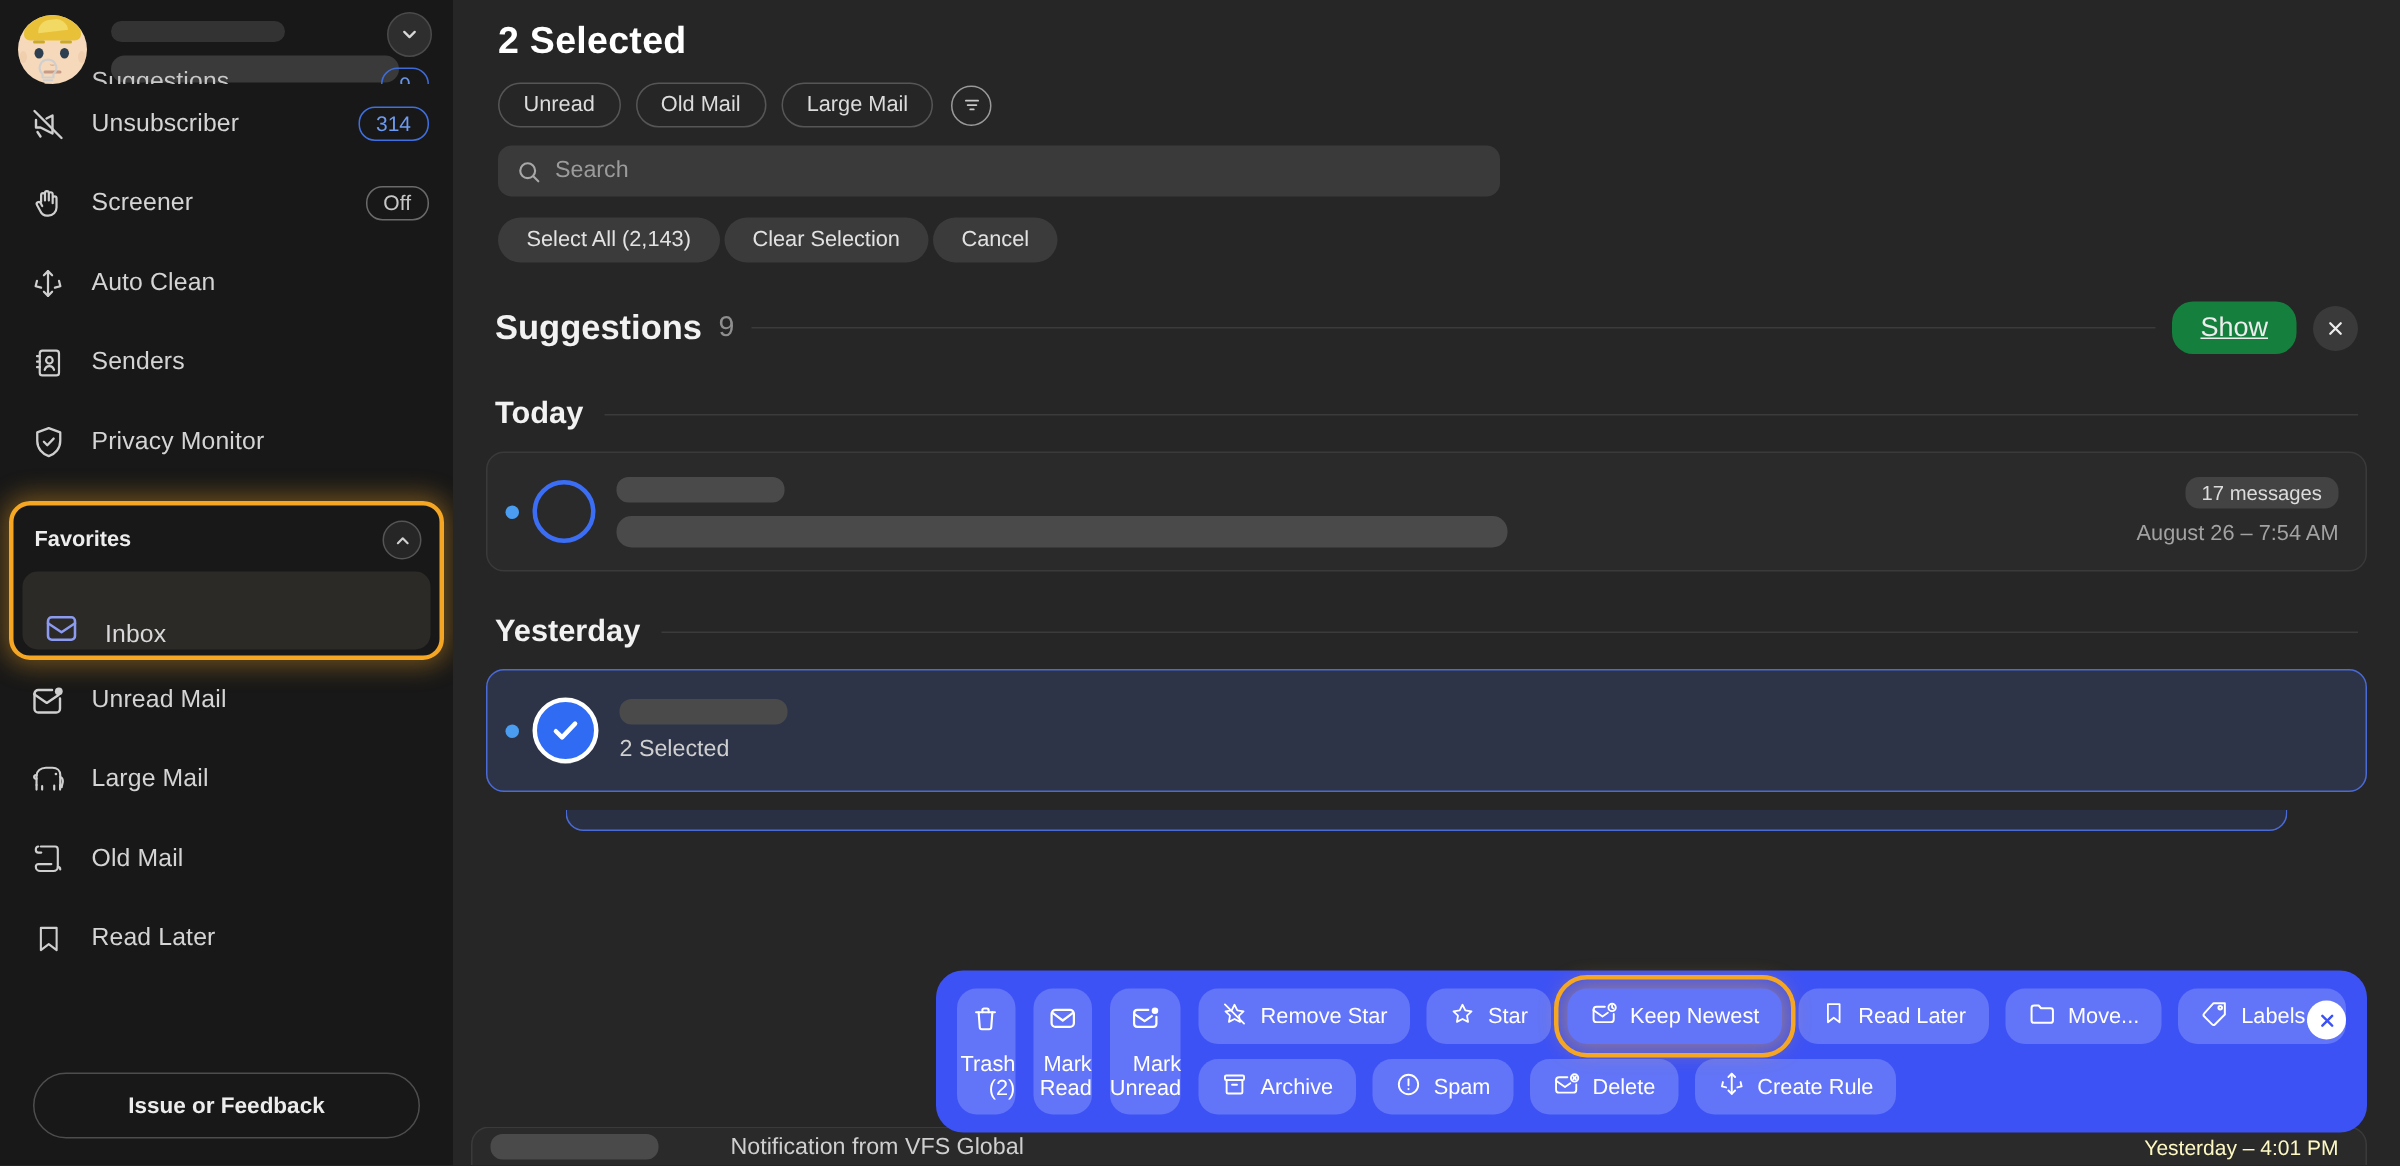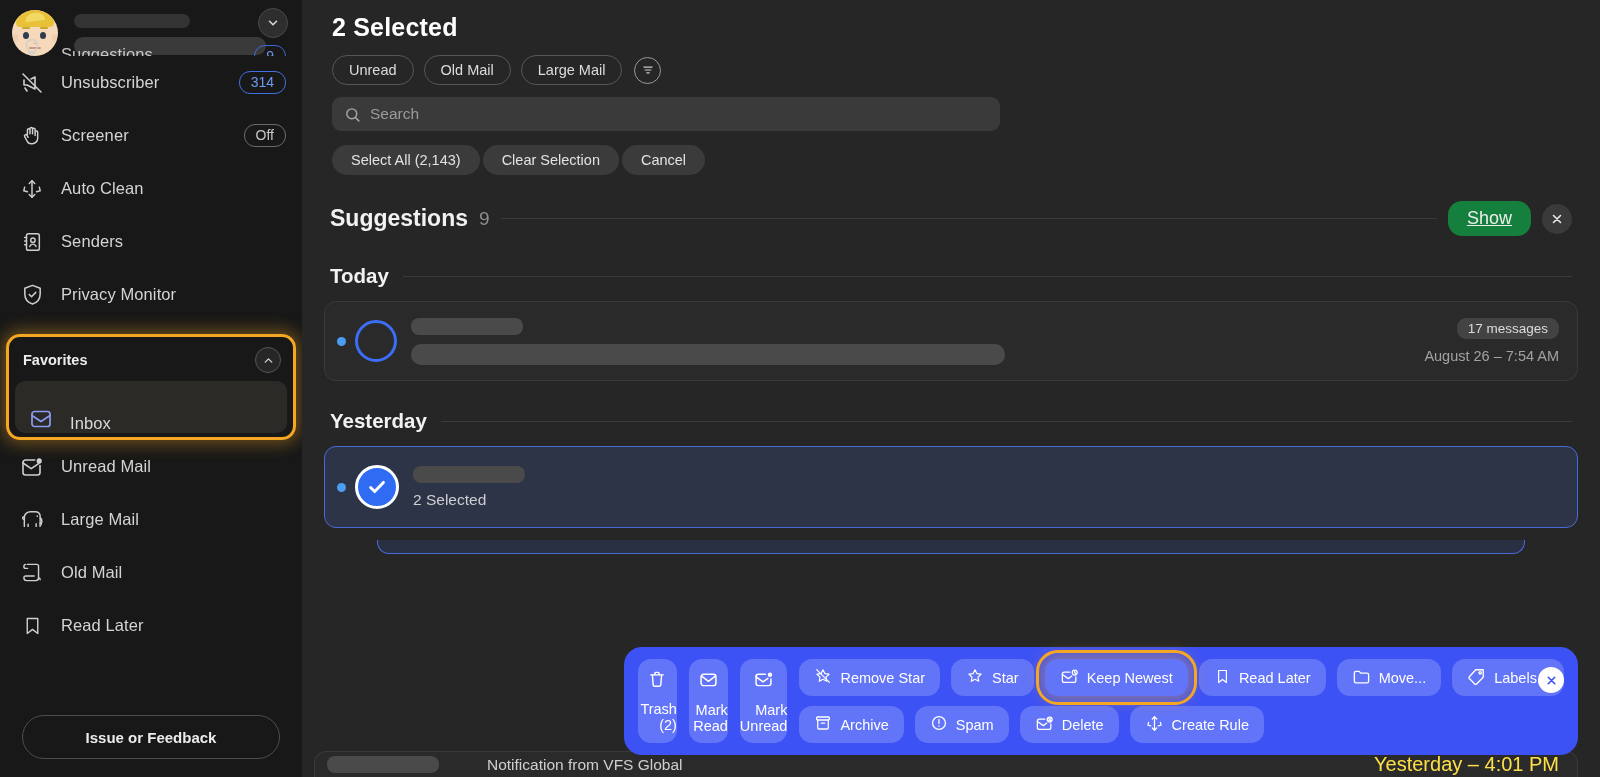--- a/index.html
+++ b/index.html
@@ -233,21 +233,21 @@
 
   
   .ghost-row {
     position: absolute; left: 12px; right: 22px; bottom: 0; height: 26px;
     border-radius: 12px 12px 0 0; border: 1px solid #3a3a3a;
     border-bottom: 0; background: #2a2a2a;
     display: flex; align-items: center; padding: 0 18px 0 12px; overflow: hidden;
   }
   .ghost-row .ph-sender { width: 112px; height: 17px; }
   .ghost-txt { font-size: 15.5px; color: #cfcfcf; margin-left: 48px; }
-  .ghost-date { margin-left: auto; font-size: 20px; color: #fde047; }
+  .ghost-date { margin-left: auto; font-size: 14px; color: #fef9c3; }
 
   
   #toolbar {
     position: absolute; left: 322px; right: 22px; bottom: 22px;
     background: #3d52f5; border-radius: 18px;
     padding: 12px 14px; display: flex; gap: 12px; align-items: flex-start;
     z-index: 20;
   }
   .tb-big {
     background: #6274f7; border: 0; border-radius: 13px;

